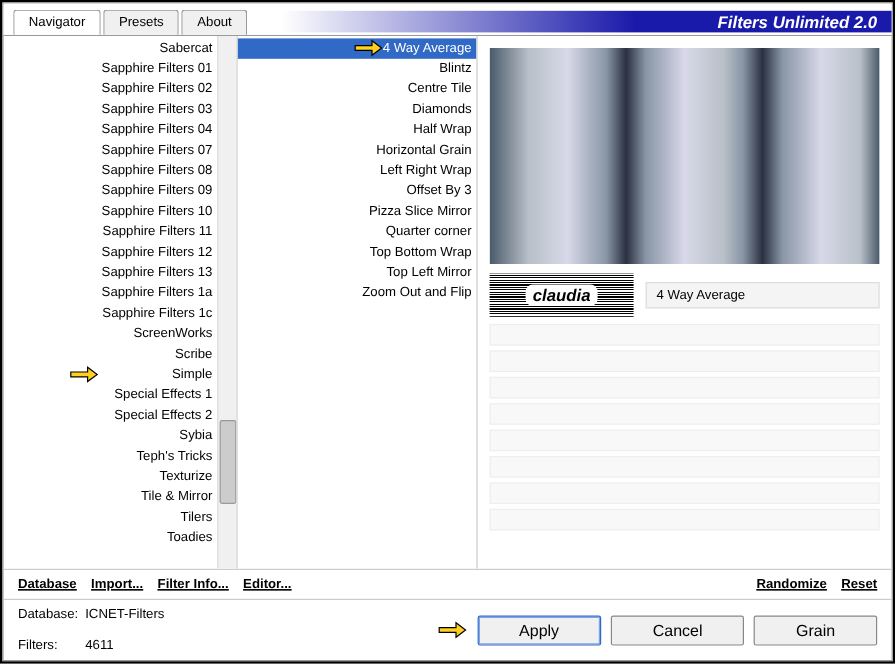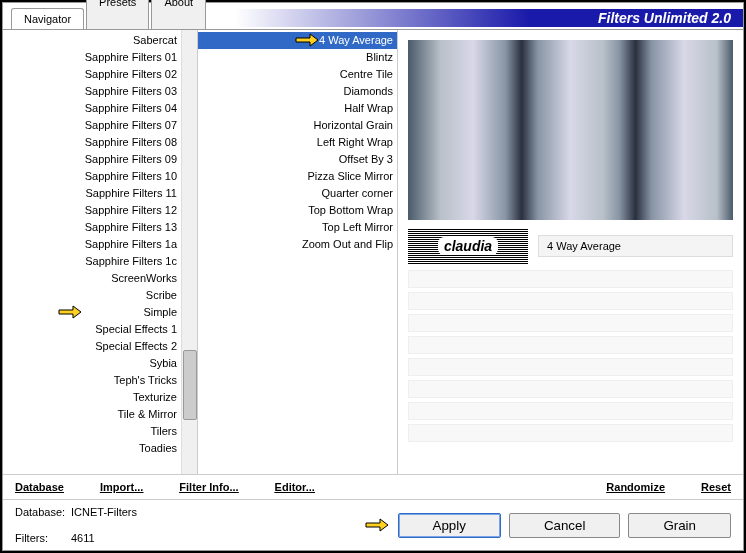--- a/index.html
+++ b/index.html
@@ -1,42 +1,42 @@
 <!DOCTYPE html>
 <html><head>
 <meta charset="utf-8">
 <style>
 * { box-sizing: border-box; margin: 0; padding: 0; }
 body { font-family: Tahoma, Arial, sans-serif; font-size: 11px; background: #000; width: 746px; height: 553px; overflow: hidden; }
 .window { background: #fff; width: 742px; height: 549px; margin: 2px; border: 1px solid #999; display: flex; flex-direction: column; }
 .header { height: 26px; display: flex; align-items: flex-end; position: relative; background: #fff; }
 .tabs { display: flex; margin-left: 8px; }
 .tab { padding: 4px 12px; border: 1px solid #999; border-bottom: none; background: #f0f0f0; margin-right: 2px; border-radius: 3px 3px 0 0; cursor: pointer; }
-.tab.active { background: #fff; position: relative; z-index: 2; margin-top: 17px; }
+.tab.active { background: #fff; position: relative; z-index: 2; }
 .title-bar { flex: 1; height: 18px; background: linear-gradient(90deg, #fff 0%, #fff 5%, #1a1aaa 60%, #1a1aaa 100%); margin-bottom: 2px; display: flex; align-items: center; justify-content: flex-end; padding-right: 12px; }
 .title-text { font-weight: bold; font-style: italic; font-size: 14px; color: #fff; }
 .main { flex: 1; display: flex; border-top: 1px solid #999; overflow: hidden; }
 .col { border-right: 1px solid #ccc; display: flex; flex-direction: column; }
 .col1 { width: 195px; }
 .col2 { width: 200px; }
 .col3 { flex: 1; border-right: none; }
 .list { flex: 1; overflow-y: auto; padding: 2px 0; text-align: right; }
 .list-item { padding: 1px 4px 1px 18px; cursor: pointer; white-space: nowrap; line-height: 15px; position: relative; }
 .list-item.selected { background: #3169c6; color: #fff; }
 .scrollbar { width: 16px; background: #f0f0f0; border-left: 1px solid #ddd; position: relative; }
 .scroll-thumb { position: absolute; width: 14px; left: 1px; background: #ccc; border: 1px solid #999; border-radius: 2px; }
 .col1-wrap { display: flex; flex: 1; overflow: hidden; }
 .preview { margin: 10px 10px 4px 10px; height: 180px; background: #eee; display: flex; align-items: center; justify-content: center; overflow: hidden; position: relative; }
 .preview-img { width: 100%; height: 100%; background: linear-gradient(90deg, #4a5a6a 0%, #b8c0c8 10%, #d8d8e8 20%, #8895a5 30%, #2a3040 35%, #8895a5 40%, #d8d8e8 50%, #b8c0c8 60%, #8895a5 65%, #2a3040 70%, #8895a5 75%, #d8d8e8 85%, #b8c0c8 95%, #4a5a6a 100%); }
 .info-row { display: flex; align-items: center; margin: 4px 10px; height: 36px; }
 .logo-box { width: 120px; height: 36px; background: repeating-linear-gradient(0deg, #000 0px, #000 1px, #fff 1px, #fff 2px); margin-right: 10px; display: flex; align-items: center; justify-content: center; }
 .logo-inner { background: #fff; padding: 1px 6px; font-style: italic; font-weight: bold; font-size: 14px; border-radius: 6px; }
 .filter-name-row { flex: 1; background: #f4f4f4; border: 1px solid #ddd; padding: 4px 8px; }
 .blank-row { margin: 2px 10px; height: 18px; background: #f8f8f8; border: 1px solid #eee; }
-.toolbar { border-top: 1px solid #ccc; padding: 6px 12px; display: flex; gap: 36px; align-items: center; }
+.toolbar { border-top: 1px solid #ccc; padding: 6px 12px; display: flex; gap: 12px; align-items: center; }
 .toolbar-btn { text-decoration: underline; cursor: pointer; font-weight: normal; }
 .toolbar-btn b { text-decoration: underline; }
 .toolbar-spacer { flex: 1; }
 .bottom-bar { border-top: 1px solid #ccc; padding: 6px 12px; display: flex; align-items: center; }
 .bottom-info { display: flex; flex-direction: column; gap: 14px; }
 .info-line { display: flex; }
 .info-label { width: 56px; }
 .btn-row { margin-left: auto; display: flex; gap: 8px; align-items: center; }
 .btn { border: 1px solid #888; background: #f0f0f0; padding: 4px 34px; cursor: pointer; border-radius: 2px; }
 .btn.primary { border: 1px solid #3169c6; box-shadow: 0 0 0 1px #7aa6e8 inset; }

